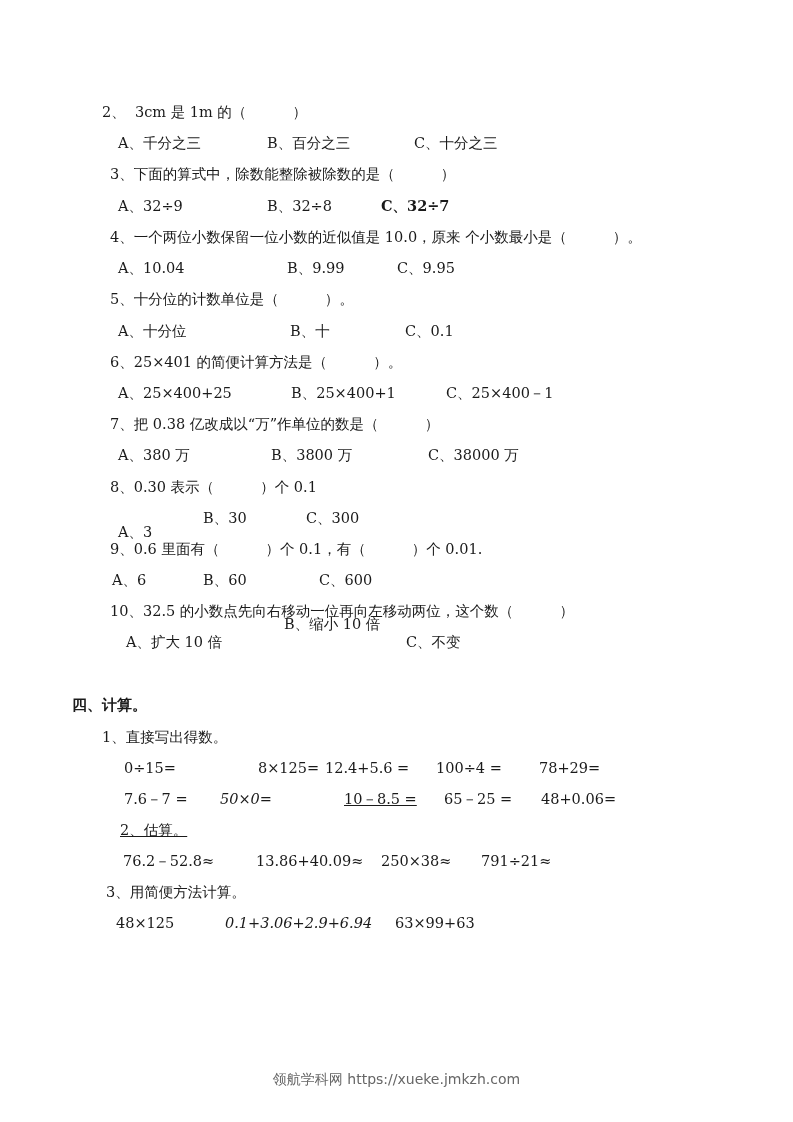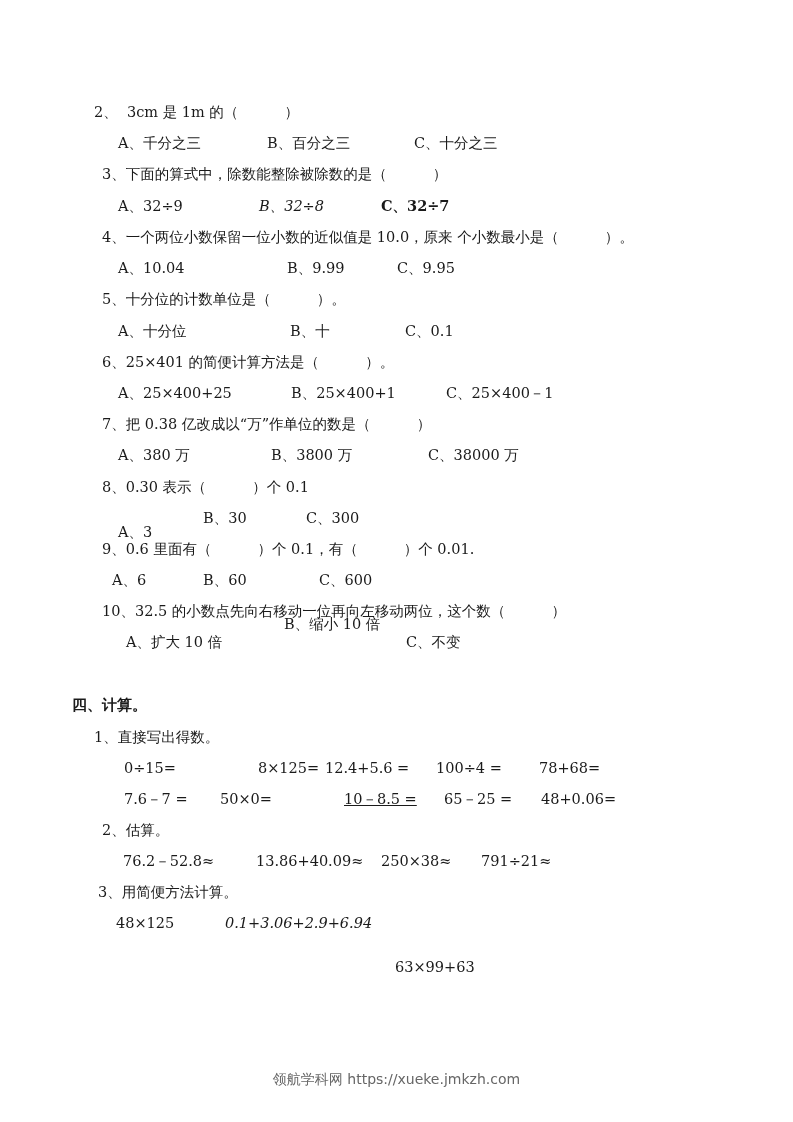--- a/index.html
+++ b/index.html
@@ -2,21 +2,21 @@
 <html><head>
   <meta charset="utf-8">
   <style>
     html, body { margin: 0; padding: 0; background: #ffffff; }
     body {
       width: 793px; height: 1122px; position: relative; overflow: hidden;
       font-family: "DejaVu Serif", "Liberation Serif", serif;
       color: #1a1a1a;
     }
     .line {
-      position: absolute; white-space: pre; font-size: 14.5px; line-height: 18px;
+      position: absolute; white-space: pre; font-size: 14.5px; line-height: 18px; margin-left: 8px;
     }
     .opt { position: absolute; white-space: pre; font-size: 14.5px; line-height: 18px; }
     .heading {
       position: absolute; white-space: pre; font-size: 15px; font-weight: bold;
       font-family: "DejaVu Sans", "Liberation Sans", sans-serif; line-height: 18px;
     }
     .footer {
       position: absolute; left: 0; width: 793px; top: 1071px; text-align: center;
       font-family: "DejaVu Sans", "Liberation Sans", sans-serif; font-size: 14px;
       color: #666666; white-space: pre;
@@ -25,21 +25,21 @@
 </head>
 <body>
 
 <div class="line" style="left:94px;top:103px;">2、  3cm 是 1m 的（          ）</div>
 <div class="opt" style="left:118px;top:134px;">A、千分之三</div>
 <div class="opt" style="left:267px;top:134px;">B、百分之三</div>
 <div class="opt" style="left:414px;top:134px;">C、十分之三</div>
 
 <div class="line" style="left:102px;top:165px;">3、下面的算式中，除数能整除被除数的是（          ）</div>
 <div class="opt" style="left:118px;top:197px;">A、32÷9</div>
-<div class="opt" style="left:259px;top:197px;font-style:italic;">B、32÷8</div>
+<div class="opt" style="left:267px;top:197px;">B、32÷8</div>
 <div class="opt" style="left:381px;top:197px;font-weight:bold;">C、32÷7</div>
 
 <div class="line" style="left:102px;top:228px;">4、一个两位小数保留一位小数的近似值是 10.0，原来 个小数最小是（          ）。</div>
 <div class="opt" style="left:118px;top:259px;">A、10.04</div>
 <div class="opt" style="left:287px;top:259px;">B、9.99</div>
 <div class="opt" style="left:397px;top:259px;">C、9.95</div>
 
 <div class="line" style="left:102px;top:290px;">5、十分位的计数单位是（          ）。</div>
 <div class="opt" style="left:118px;top:322px;">A、十分位</div>
 <div class="opt" style="left:290px;top:322px;">B、十</div>
@@ -70,32 +70,32 @@
 <div class="opt" style="left:284px;top:615px;">B、缩小 10 倍</div>
 <div class="opt" style="left:406px;top:633px;">C、不变</div>
 
 <div class="heading" style="left:72px;top:696px;">四、计算。</div>
 
 <div class="line" style="left:94px;top:728px;">1、直接写出得数。</div>
 <div class="opt" style="left:124px;top:759px;">0÷15=</div>
 <div class="opt" style="left:220px;top:759px;margin-left:38px;">8×125=</div>
 <div class="opt" style="left:325px;top:759px;">12.4+5.6 =</div>
 <div class="opt" style="left:436px;top:759px;">100÷4 =</div>
-<div class="opt" style="left:539px;top:759px;">78+68=</div>
+<div class="opt" style="left:539px;top:759px;">78+29=</div>
 
 <div class="opt" style="left:124px;top:790px;">7.6－7 =</div>
-<div class="opt" style="left:220px;top:790px;">50×0=</div>
+<div class="opt" style="left:220px;top:790px;font-style:italic;">50×0=</div>
 <div class="opt" style="left:344px;top:790px;text-decoration:underline;">10－8.5 =</div>
 <div class="opt" style="left:444px;top:790px;">65－25 =</div>
 <div class="opt" style="left:541px;top:790px;">48+0.06=</div>
 
-<div class="line" style="left:102px;top:821px;">2、估算。</div>
+<div class="line" style="left:112px;top:821px;text-decoration:underline;">2、估算。</div>
 <div class="opt" style="left:123px;top:852px;">76.2－52.8≈</div>
 <div class="opt" style="left:256px;top:852px;">13.86+40.09≈</div>
 <div class="opt" style="left:381px;top:852px;">250×38≈</div>
 <div class="opt" style="left:481px;top:852px;">791÷21≈</div>
 
 <div class="line" style="left:98px;top:883px;">3、用简便方法计算。</div>
 <div class="opt" style="left:116px;top:914px;">48×125</div>
 <div class="opt" style="left:225px;top:914px;font-style:italic;">0.1+3.06+2.9+6.94</div>
-<div class="opt" style="left:395px;top:914px;margin-top:44px;">63×99+63</div>
+<div class="opt" style="left:395px;top:914px;">63×99+63</div>
 
 <div class="footer">领航学科网 https://xueke.jmkzh.com</div>
 
 </body></html>

